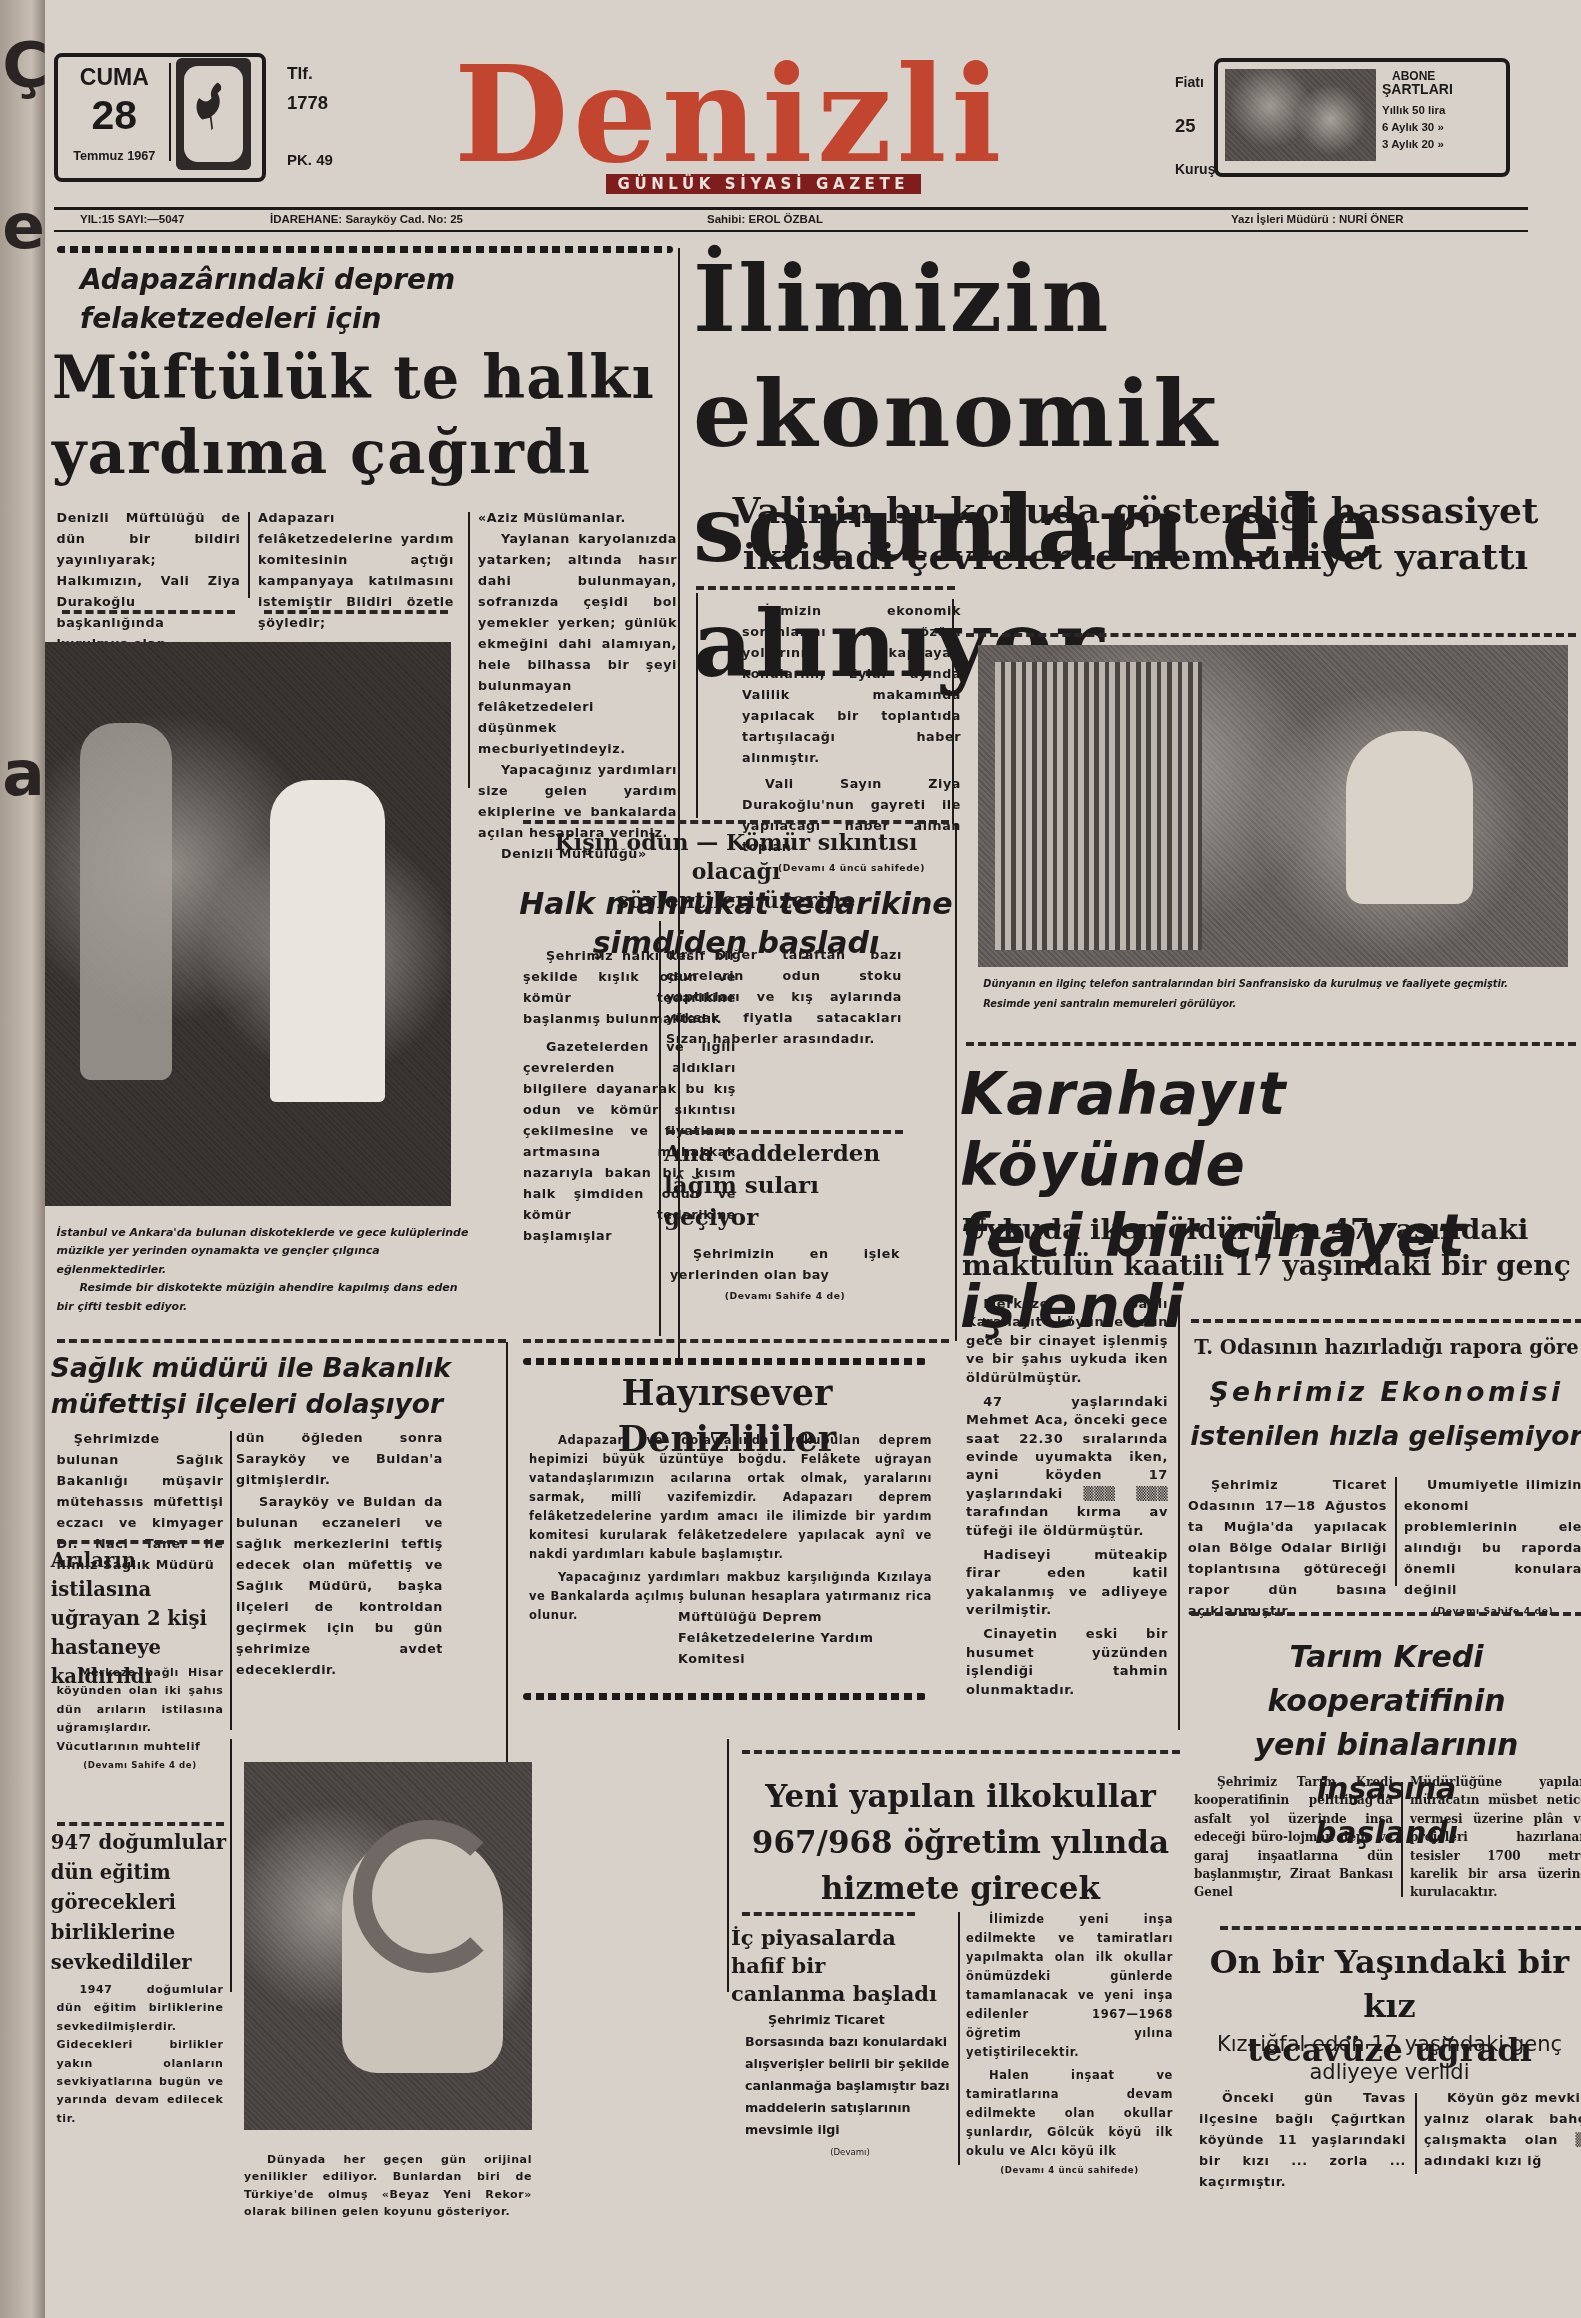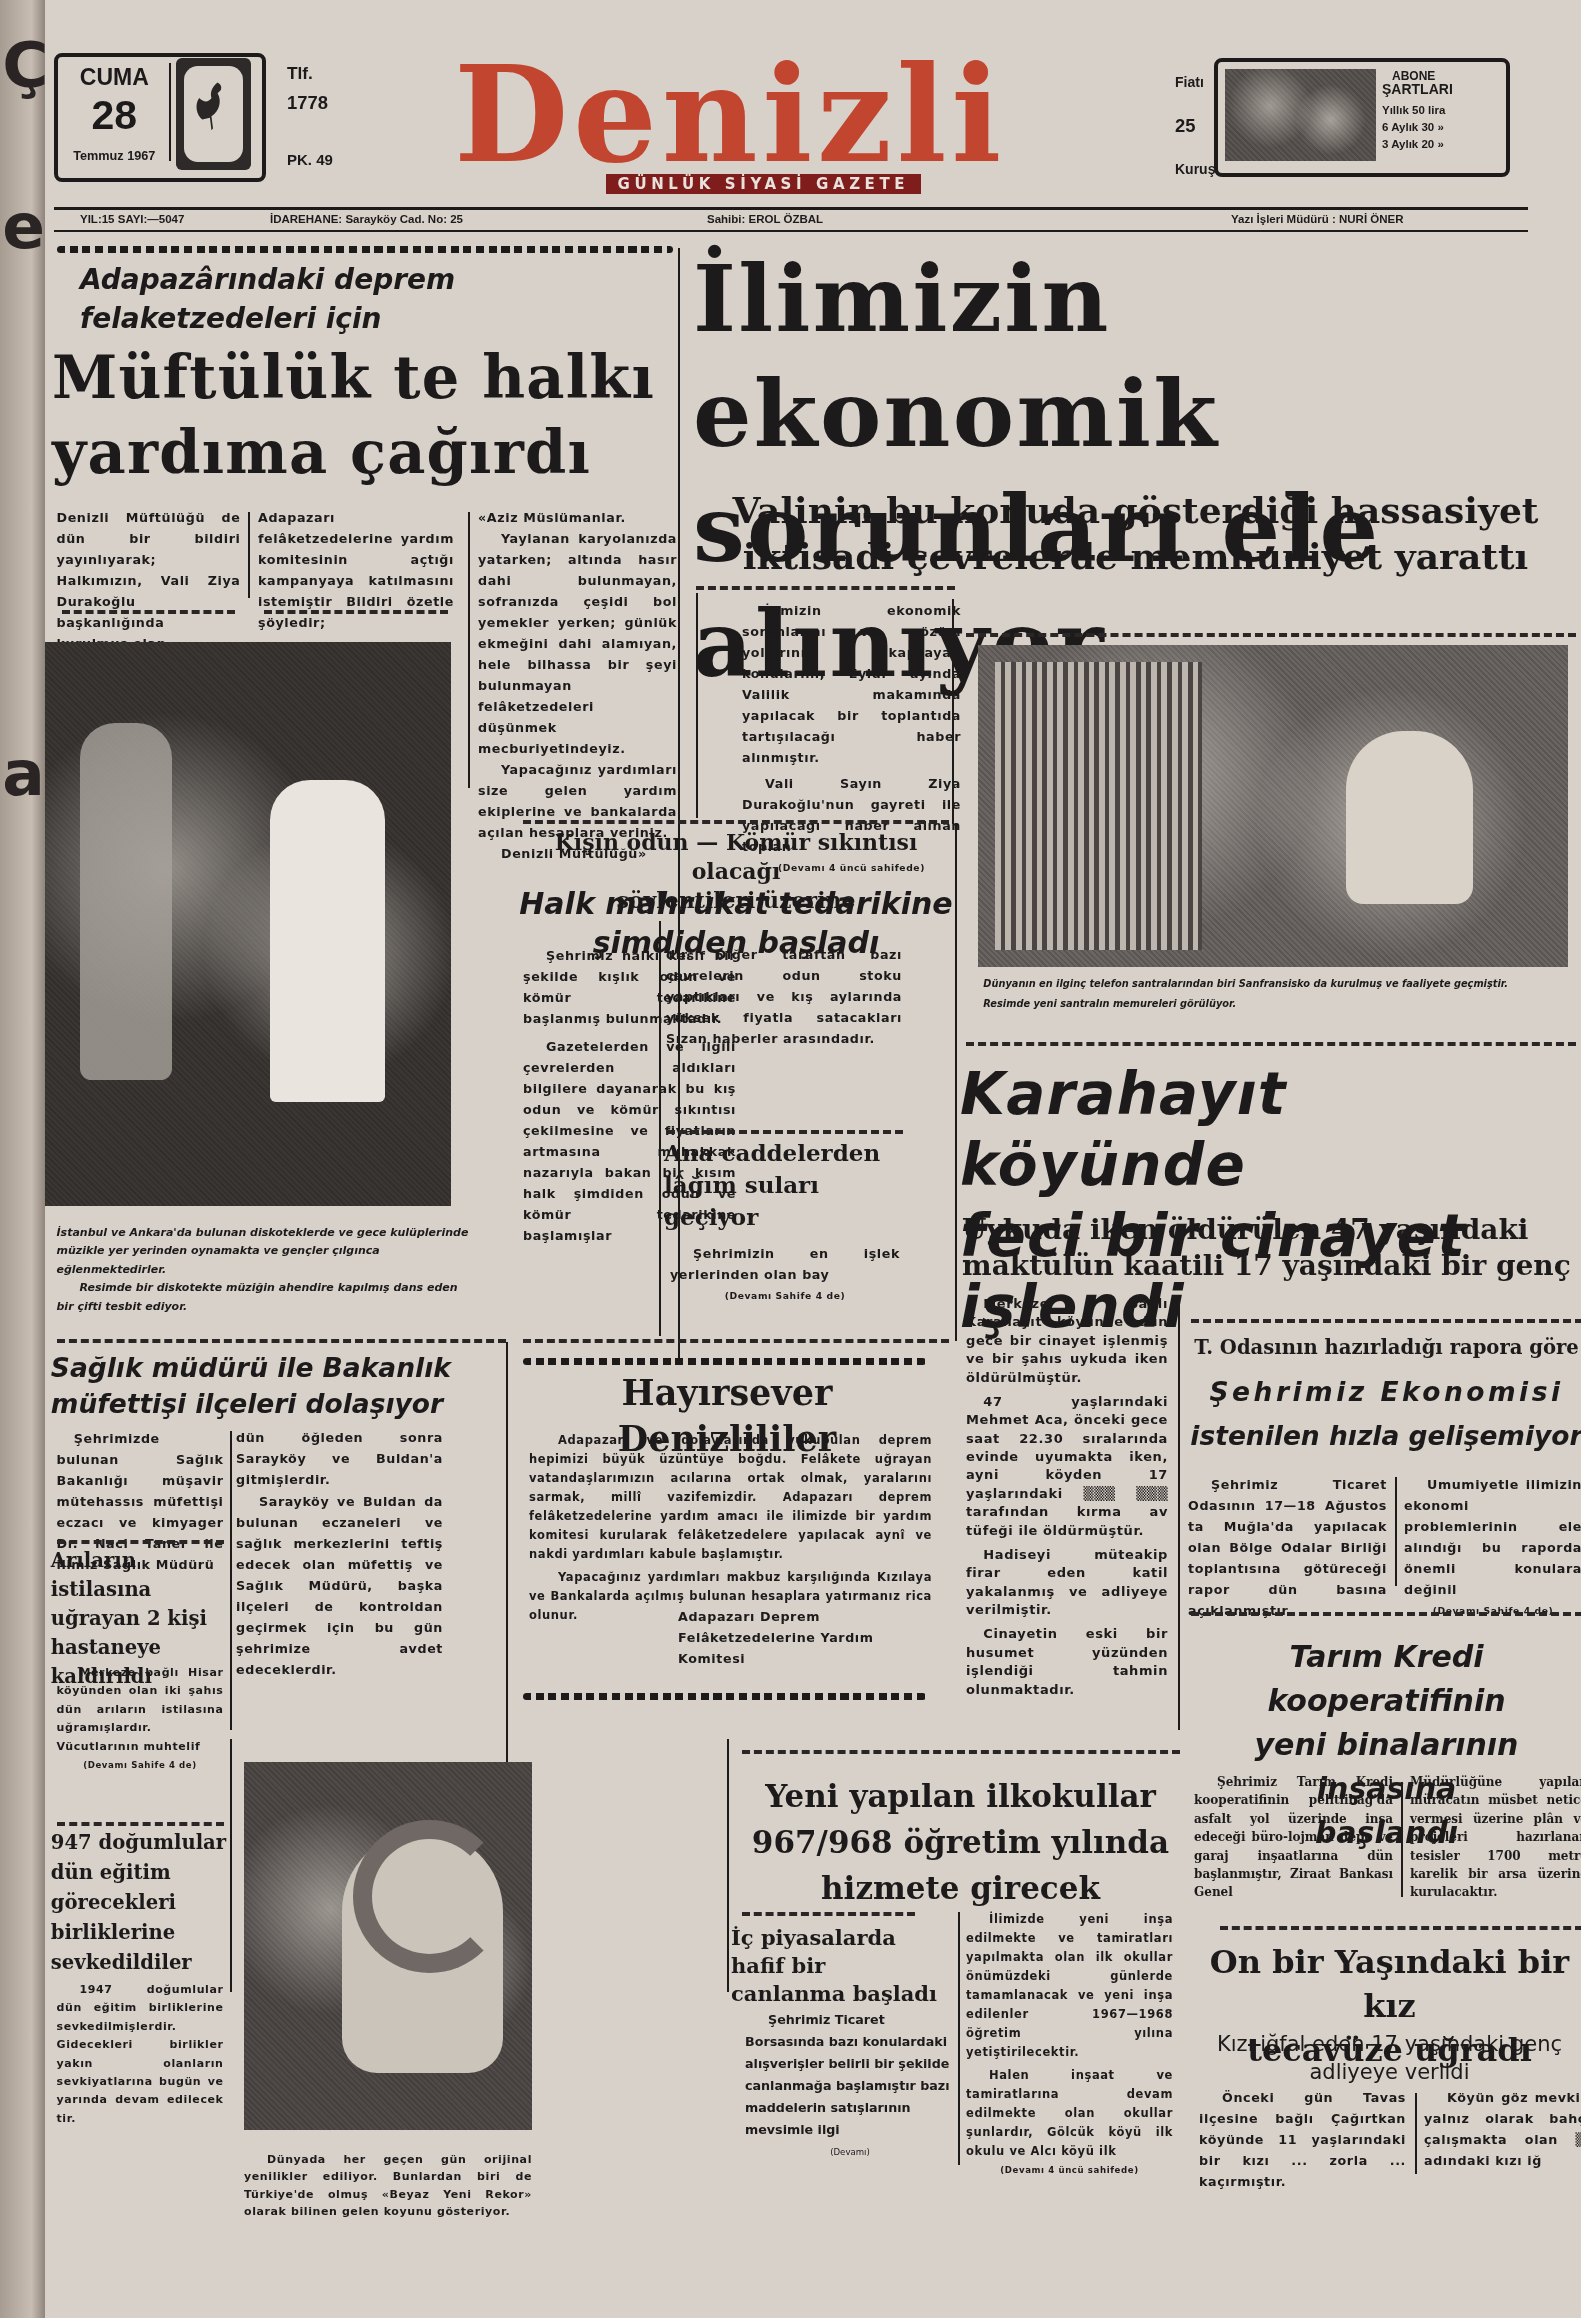--- a/index.html
+++ b/index.html
@@ -264,21 +264,21 @@
   <div class="abs body-text" style="left:199px;top:2151px;width:288px;font-size:11px;line-height:17.3px;text-indent:23px;">Dünyada her geçen gün orijinal yenilikler ediliyor. Bunlardan biri de Türkiye'de olmuş «Beyaz Yeni Rekor» olarak bilinen gelen koyunu gösteriyor.</div>
 
   <div class="dash" style="left:478px;top:1339px;width:426px;"></div>
   <div class="wavy" style="left:478px;top:1358px;width:403px;"></div>
   <div class="abs body-text" style="left:484px;top:1431px;width:403px;font-size:11.5px;line-height:19px;">
     <div style="text-indent:29px">Adapazarı ve dolaylarında vukubulan deprem hepimizi büyük üzüntüye boğdu. Felâkete uğrayan vatandaşlarımızın acılarına ortak olmak, yaralarını sarmak, millî vazifemizdir. Adapazarı deprem felâketzedelerine yardım amacı ile ilimizde bir yardım komitesi kurularak felâketzedelere yapılacak aynî ve nakdi yardımları kabule başlamıştır.</div>
     <div style="text-indent:29px;margin-top:3.5px">Yapacağınız yardımları makbuz karşılığında Kızılaya ve Bankalarda açılmış bulunan hesaplara yatırmanız rica olunur.</div>
   </div>
   <div class="abs serif bold center" style="left:472px;top:1370px;width:420px;font-size:35px;line-height:46px;">Hayırsever Denizlililer</div>
   <div class="abs body-text center" style="left:633px;top:1606px;width:253px;">
-    <div>Adapazarı Deprem</div>
+    <div>Müftülüğü Deprem</div>
     <div>Felâketzedelerine Yardım</div>
     <div>Komitesi</div>
   </div>
   <div class="wavy" style="left:478px;top:1693px;width:403px;"></div>
 
   <div class="vline" style="left:682px;top:1739px;height:253px;"></div>
   <div class="dash" style="left:697px;top:1750px;width:438px;"></div>
   <div class="abs serif bold center" style="left:688px;top:1773px;width:455px;font-size:31px;line-height:46px;">
     <div>Yeni yapılan ilkokullar</div>
       <div>967/968 öğretim yılında</div>

